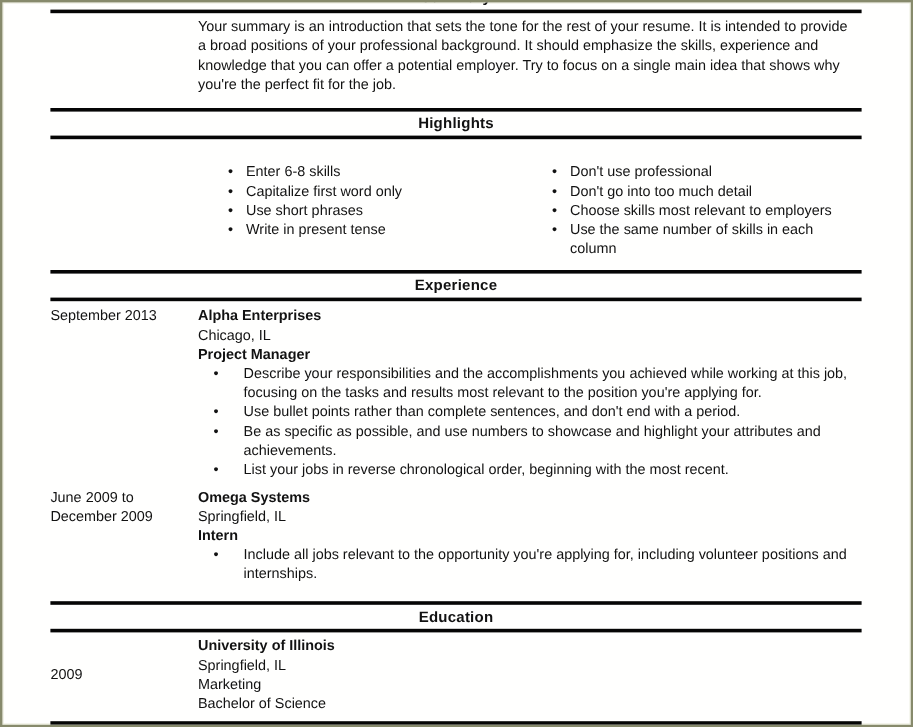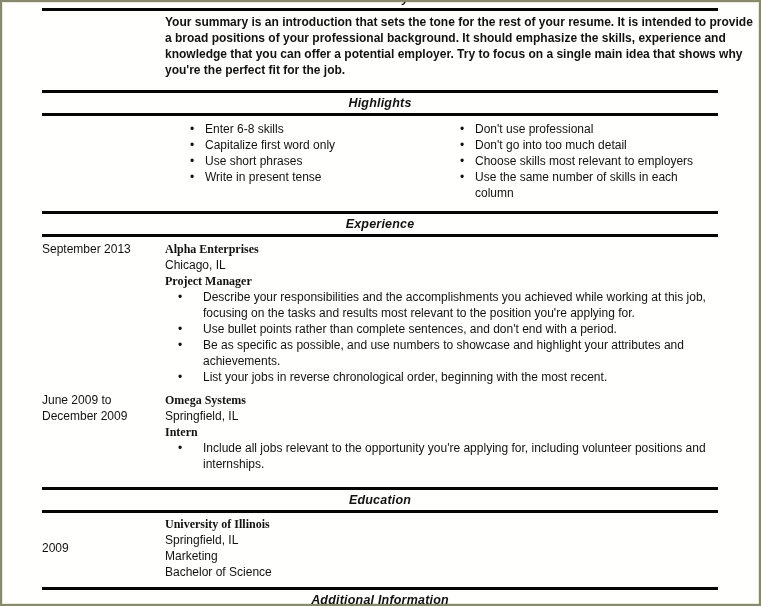--- a/index.html
+++ b/index.html
@@ -6,39 +6,39 @@
   .page{
     width:761px;height:606px;box-sizing:border-box;position:relative;overflow:hidden;
     background:#fffffe;
     border:2px solid #878a6c;
     box-shadow:inset 0 0 0 1px #e9ead9;
     font-family:"Liberation Sans","DejaVu Sans",sans-serif;
     font-size:12px;line-height:16px;color:#121212;
   }
   .content{margin-left:40px;width:676px;}
   .rule{height:3px;background:#050505;}
-  .sec-title{text-align:center;font-weight:bold;font-size:12.5px;line-height:20px;letter-spacing:0.2px;font-style:italic;}
+  .sec-title{text-align:center;font-weight:bold;font-size:12.5px;line-height:20px;letter-spacing:0.2px;}
   
   .cut-header{position:relative;height:9px;}
   .cut-header .sec-title{position:absolute;left:0;right:0;top:-14px;}
   .cut-header .rule{position:absolute;left:0;right:0;bottom:0;}
-  .summary-text{margin-left:123px;width:558px;padding-top:3px;font-weight:bold;}
+  .summary-text{margin-left:123px;width:558px;padding-top:3px;}
   .summary-text div{white-space:nowrap;}
   .hdr{margin-top:12px;}
   ul{margin:0;padding:0;list-style:none;}
   li{position:relative;padding-left:17px;}
   li::before{content:"\2022";position:absolute;left:2px;top:0;}
-  .hl-row{display:flex;margin-left:146px;margin-top:5px;}
+  .hl-row{display:flex;margin-left:146px;margin-top:19px;}
   .hl-col1{width:270px;}
   .hl-col2{width:252px;}
   .hl-col2 li{width:235px;box-sizing:content-box;}
   .entry{display:flex;}
   .entry-dates{width:123px;}
   .entry-main{width:553px;}
-  .b{font-weight:bold;font-family:Liberation Serif, serif;}
+  .b{font-weight:bold;}
   .xp-bullets li{padding-left:38px;}
   .xp-bullets li::before{left:13px;}
   .mt4{margin-top:4px;}
   .mt7{margin-top:7px;justify-content:center;}
   .mt10{margin-top:10px;}
   .mt15{margin-top:15px;}
   .mt3{margin-top:3px;align-items:center;}
 </style>
 </head>
 <body>

